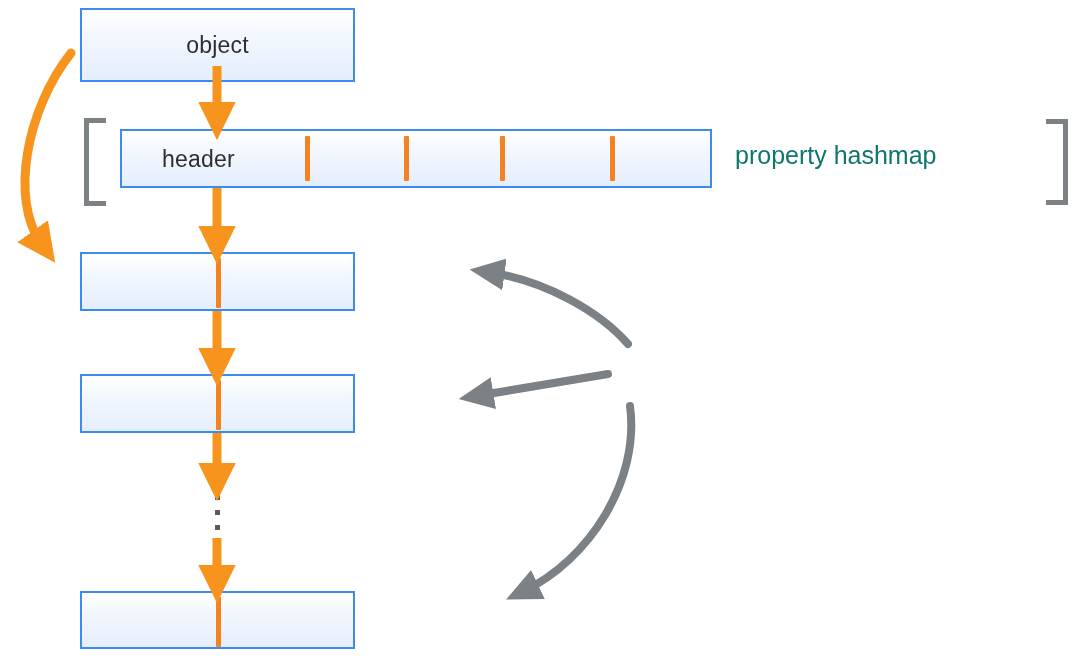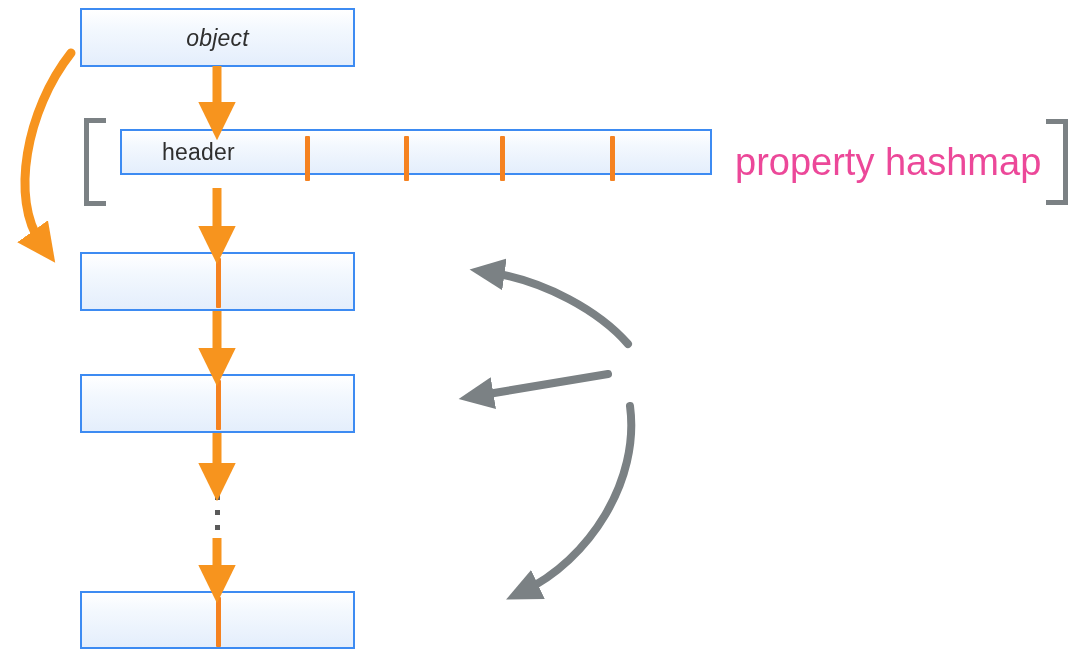--- a/index.html
+++ b/index.html
@@ -71,45 +71,45 @@
     position: absolute;
     box-sizing: border-box;
     border: 5px solid #7b8184;
   }
   .bracket.left  { border-right: none; }
   .bracket.right { border-left: none; }
 
   
   .caption {
     position: absolute;
-    font-size: 38px;
-    color: #ec4899;
+    font-size: 25px;
+    color: #0f766e;
     white-space: nowrap;
     font-family: "Liberation Sans", sans-serif;
     text-align: right;
   }
 
   
   .dot {
     position: absolute;
     width: 5px;
     height: 5px;
     background: #5a5a5a;
   }
 </style>
 </head>
 <body>
 
 <div id="canvas">
 
-  <div class="box" style="left:80px; top:8px; width:275px; height:59px;font-style:italic;">
+  <div class="box" style="left:80px; top:8px; width:275px; height:74px;">
     <span class="box-label object-label">object</span>
   </div>
 
-  <div class="box" style="left:120px; top:129px; width:592px; height:46px;">
+  <div class="box" style="left:120px; top:129px; width:592px; height:59px;">
     <span class="box-label header-label">header</span>
     <span class="tick" style="left:183px; top:5px; height:45px;"></span>
     <span class="tick" style="left:282px; top:5px; height:45px;"></span>
     <span class="tick" style="left:378px; top:5px; height:45px;"></span>
     <span class="tick" style="left:488px; top:5px; height:45px;"></span>
   </div>
 
   <div class="box" style="left:80px; top:252px; width:275px; height:59px;">
     <span class="tick" style="left:134px; top:4px; height:50px;"></span>
   </div>

